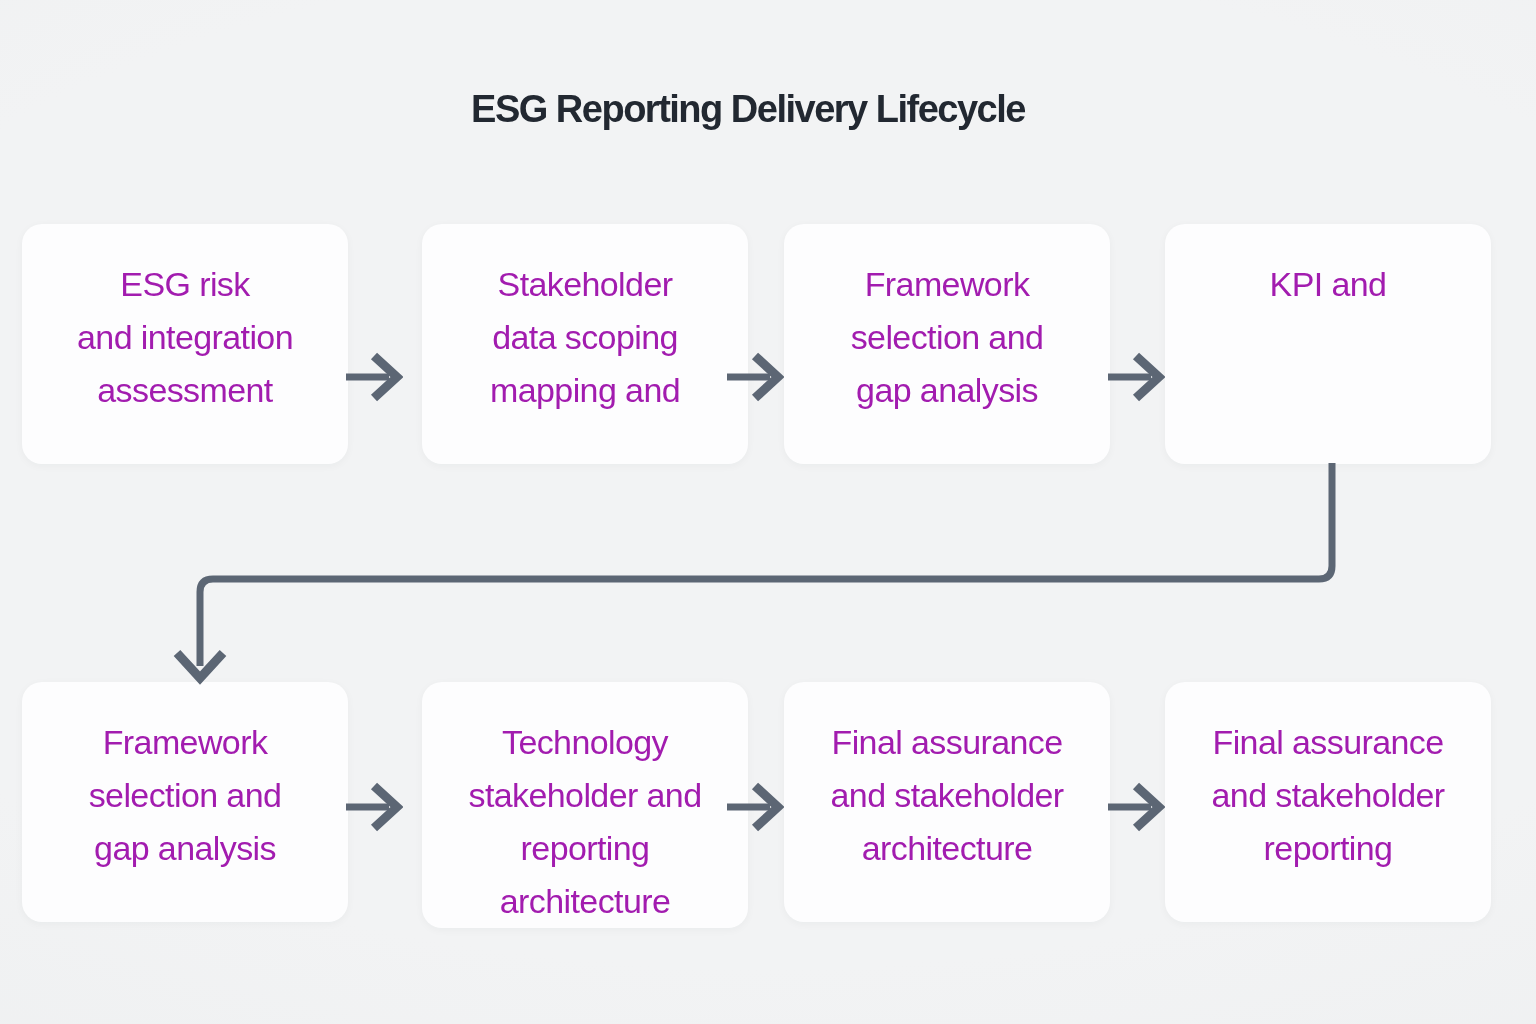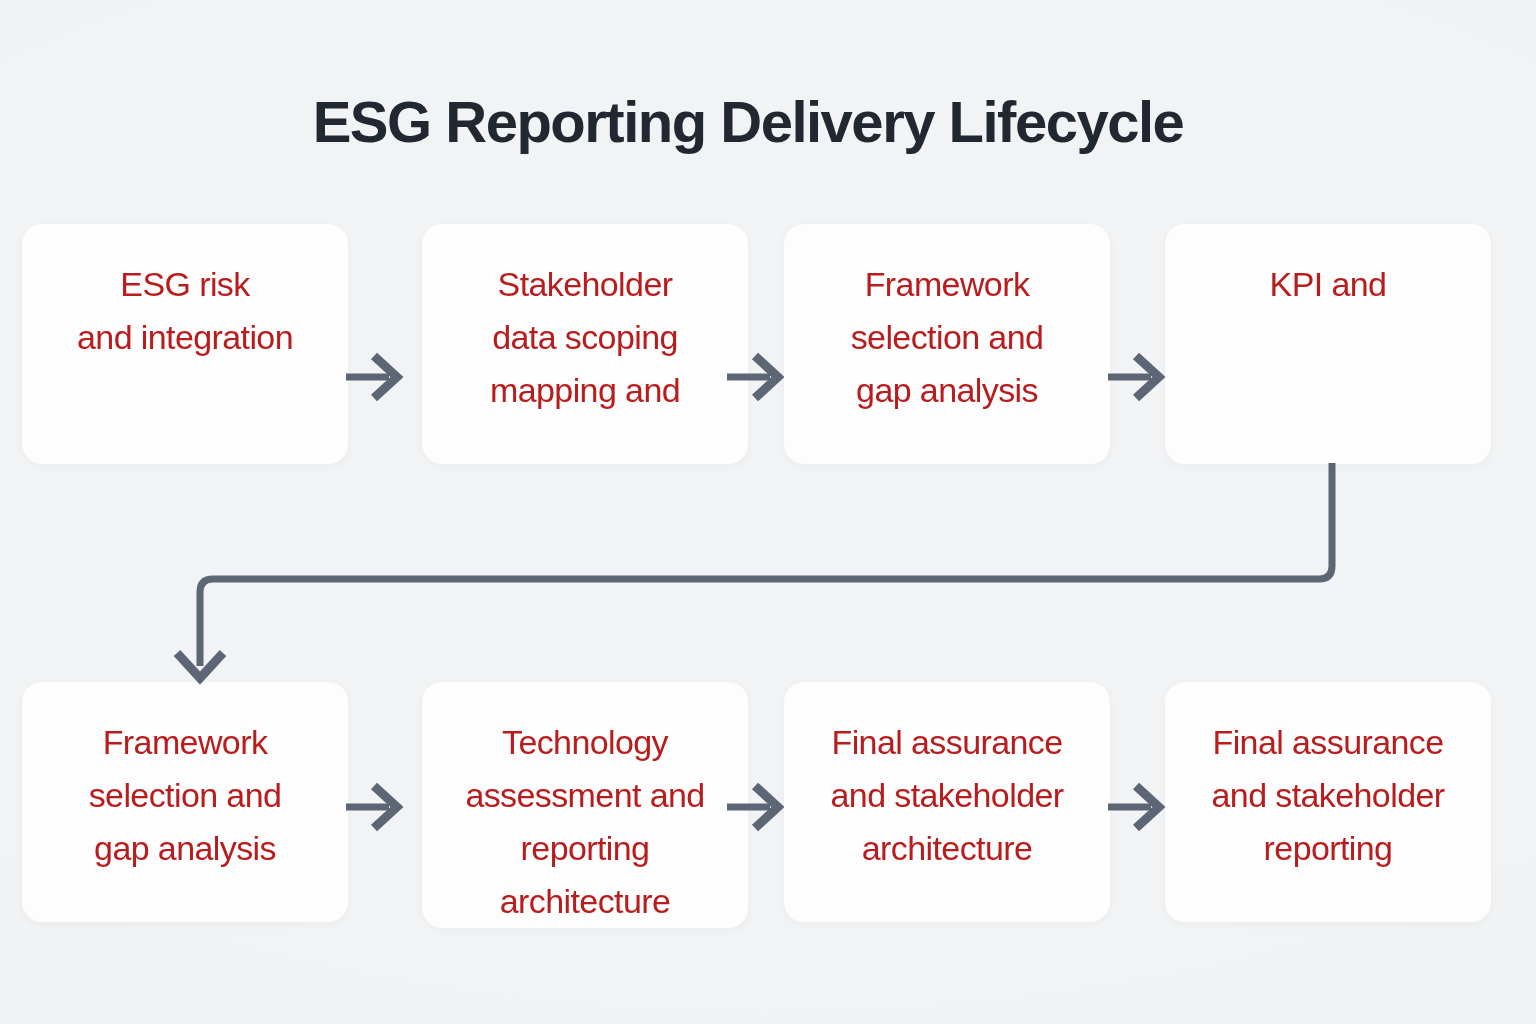--- a/index.html
+++ b/index.html
@@ -16,42 +16,42 @@
     background-color: #f1f2f3;
     font-family: "Liberation Sans", "DejaVu Sans", sans-serif;
   }
   .title {
     position: absolute;
     top: 88px;
     left: 0;
     right: 40px;
     margin: 0;
     text-align: center;
-    font-size: 58px;
+    font-size: 38px;
     font-weight: 700;
     letter-spacing: -1.5px;
     color: #222831;
   }
   .node {
     position: absolute;
     width: 326px;
     height: 240px;
     box-sizing: border-box;
     background: #fdfdfe;
     border-radius: 20px;
     box-shadow: 0 2px 8px rgba(30, 40, 55, 0.04);
     padding: 34px 14px 0 14px;
     text-align: center;
   }
   .node .line {
     display: block;
     font-size: 34px;
     line-height: 53px;
     letter-spacing: -0.6px;
-    color: #b91c1c;
+    color: #a21caf;
     white-space: nowrap;
   }
   
   .c1 { left: 22px; }
   .c2 { left: 422px; }
   .c3 { left: 784px; }
   .c4 { left: 1165px; }
   
   .r1 { top: 224px; }
   .r2 { top: 682px; }
@@ -80,20 +80,21 @@
 </head>
 <body>
 
 <div class="canvas">
 
   <h1 class="title">ESG Reporting Delivery Lifecycle</h1>
 
   <div class="node r1 c1">
     <span class="line">ESG risk</span>
     <span class="line">and integration</span>
+    <span class="line">assessment</span>
   </div>
 
   <div class="node r1 c2">
     <span class="line">Stakeholder</span>
     <span class="line">data scoping</span>
     <span class="line">mapping and</span>
   </div>
 
   <div class="node r1 c3">
     <span class="line">Framework</span>
@@ -106,21 +107,21 @@
   </div>
 
   <div class="node r2 c1">
     <span class="line">Framework</span>
     <span class="line">selection and</span>
     <span class="line">gap analysis</span>
   </div>
 
   <div class="node r2 c2 tall">
     <span class="line">Technology</span>
-    <span class="line">assessment and</span>
+    <span class="line">stakeholder and</span>
     <span class="line">reporting</span>
     <span class="line">architecture</span>
   </div>
 
   <div class="node r2 c3">
     <span class="line">Final assurance</span>
     <span class="line">and stakeholder</span>
     <span class="line">architecture</span>
   </div>
 

